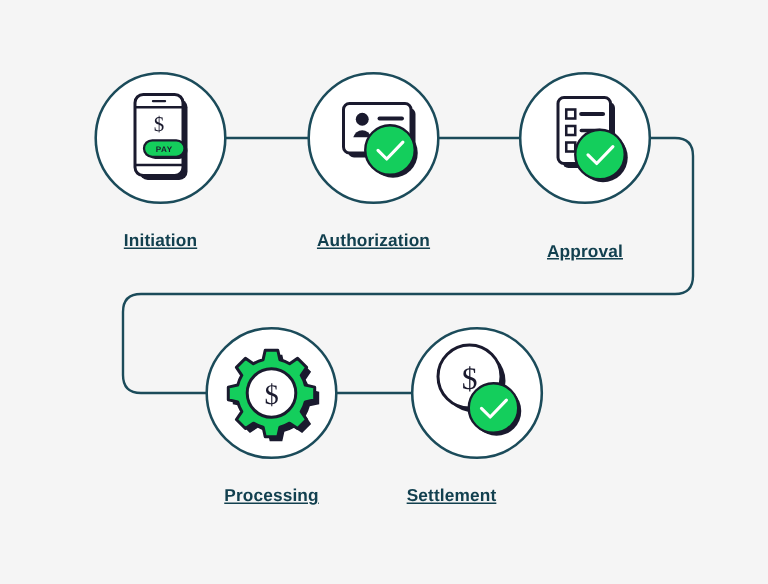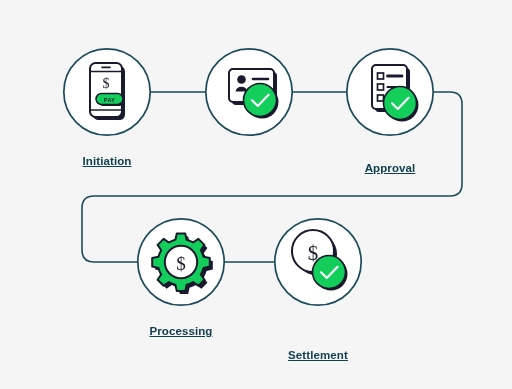--- a/index.html
+++ b/index.html
@@ -197,17 +197,18 @@
 
       <g>
         <circle cx="331" cy="274" r="16.5" fill="#1a1a2e"></circle>
         <circle cx="329" cy="272" r="16.5" fill="#14ce5c" stroke="#1a1a2e" stroke-width="1.6"></circle>
         <path d="M321 272.3 L326.8 278 L337.6 266.8" fill="none" stroke="#ffffff" stroke-width="2.1" stroke-linecap="round" stroke-linejoin="round"></path>
       </g>
     </g>
   </svg>
 
   <div class="node-label" style="left:107px; top:155px;">Initiation</div>
+  <div class="node-label" style="left:249px; top:155px;">Authorization</div>
   <div class="node-label" style="left:390px; top:162px;">Approval</div>
   <div class="node-label" style="left:181px; top:325px;">Processing</div>
-  <div class="node-label" style="left:318px; top:325px;margin-top:24px;">Settlement</div>
+  <div class="node-label" style="left:301px; top:325px;">Settlement</div>
 
 </div>
 
 </body></html>

